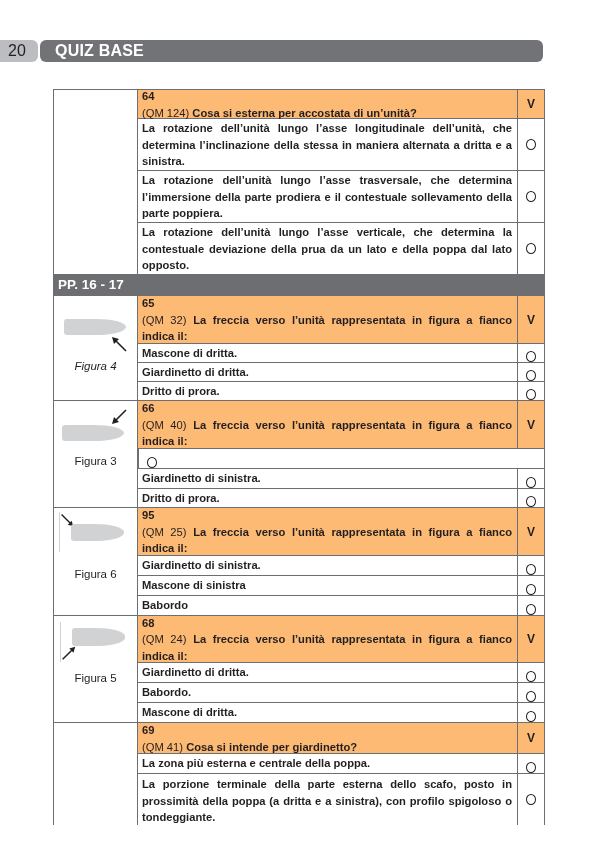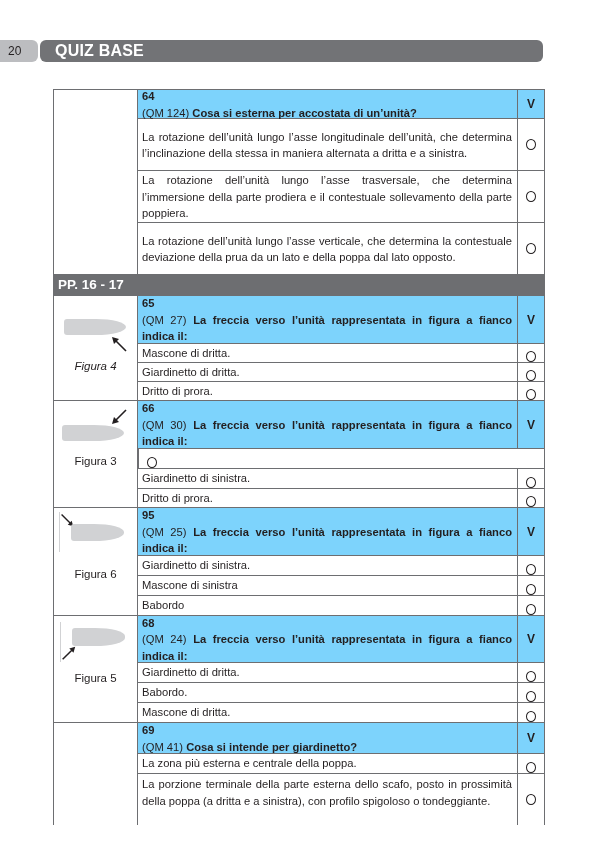--- a/index.html
+++ b/index.html
@@ -3,44 +3,44 @@
 <meta charset="utf-8">
 <style>
   html, body { margin: 0; padding: 0; }
   body {
     width: 613px; height: 849px; overflow: hidden; background: #ffffff;
     font-family: "Liberation Sans", sans-serif; color: #231f20; position: relative;
   }
   .page-num {
     position: absolute; left: 0; top: 40px; width: 38px; height: 22px;
     background: #bcbdc0; border-radius: 0 6px 6px 0;
-    font-size: 12px; line-height: 22px; text-align: left; padding-left: 8px; box-sizing: border-box;
+    font-size: 16px; line-height: 22px; text-align: left; padding-left: 8px; box-sizing: border-box;
     color: #231f20;
   }
   .title-bar {
     position: absolute; left: 40px; top: 40px; width: 503px; height: 22px;
     background: #727376; border-radius: 6px;
     color: #ffffff; font-weight: bold; font-size: 16px; line-height: 22px;
     padding-left: 15px; box-sizing: border-box; letter-spacing: 0.2px;
   }
   .table {
     position: absolute; left: 53px; top: 89px; width: 490px;
     border-top: 1px solid #6d6e71; border-left: 1px solid #6d6e71; border-right: 1px solid #6d6e71;
   }
   .block { display: flex; border-bottom: 1px solid #6d6e71; }
   .fig-col {
     width: 83px; flex: none; border-right: 1px solid #6d6e71; position: relative; background: #fff;
   }
   .qa-col { flex: 1; display: flex; flex-direction: column; }
   .row { display: flex; border-bottom: 1px solid #6d6e71; }
   .row:last-child { border-bottom: none; }
-  .row.q { background: #7dd3fc; }
+  .row.q { background: #fdba74; }
   .cell-text {
     flex: 1; padding: 2px 5px 1px 4px; font-size: 11.2px; line-height: 16.5px;
-    text-align: justify; display: flex; align-items: center; box-sizing: border-box;
+    text-align: justify; display: flex; align-items: center; box-sizing: border-box; font-weight: bold;
   }
   .cell-text span { display: block; width: 100%; }
   .row.q .cell-text { font-weight: bold; }
   .qnum { font-weight: bold; }
   .qm { font-weight: normal; }
   .cell-mark {
     width: 26px; flex: none; border-left: 1px solid #6d6e71;
     display: flex; align-items: center; justify-content: center; font-size: 13px;
   }
   .row.q .cell-mark { font-weight: bold; font-size: 12px; }
@@ -116,21 +116,21 @@
       <div class="boat" style="left:10px; top:23px;"></div>
       <svg class="arrow" style="left:57px; top:40px;" viewBox="0 0 18 18">
         <line x1="15" y1="15" x2="4" y2="4" stroke="#231f20" stroke-width="1.6"></line>
         <polygon points="1,1 8,3 3,8" fill="#231f20"></polygon>
       </svg>
       <div class="fig-label" style="top:64px;font-style:italic;">Figura 4</div>
     </div>
     <div class="qa-col">
       <div class="row q" style="height:47px">
         <div class="cell-text">
-            <span><span class="qnum">65</span> <span class="qm" style="display:inline">(QM 27)</span> <span style="display:inline">La freccia verso l’unità rappresentata in figura a fianco indica il:</span></span>
+            <span><span class="qnum">65</span> <span class="qm" style="display:inline">(QM 32)</span> <span style="display:inline">La freccia verso l’unità rappresentata in figura a fianco indica il:</span></span>
           </div>
         <div class="cell-mark">V</div>
       </div>
       <div class="row" style="height:18px">
         <div class="cell-text" style="padding-top:0;padding-bottom:0">
             <span>Mascone di dritta.</span>
           </div>
         <div class="cell-mark bottom">
             <div class="circle"></div>
           </div>
@@ -159,21 +159,21 @@
       <svg class="arrow" style="left:57px; top:6px;" viewBox="0 0 18 18">
         <line x1="15" y1="3" x2="4" y2="14" stroke="#231f20" stroke-width="1.6"></line>
         <polygon points="1,17 3,10 8,15" fill="#231f20"></polygon>
       </svg>
       <div class="boat" style="left:8px; top:24px;"></div>
       <div class="fig-label" style="top:54px;">Figura 3</div>
     </div>
     <div class="qa-col">
       <div class="row q" style="height:47px">
         <div class="cell-text">
-            <span><span class="qnum">66</span> <span class="qm" style="display:inline">(QM 30)</span> <span style="display:inline">La freccia verso l’unità rappresentata in figura a fianco indica il:</span></span>
+            <span><span class="qnum">66</span> <span class="qm" style="display:inline">(QM 40)</span> <span style="display:inline">La freccia verso l’unità rappresentata in figura a fianco indica il:</span></span>
           </div>
         <div class="cell-mark">V</div>
       </div>
       <div class="row" style="height:19px">
         <div class="cell-mark bottom">
             <div class="circle"></div>
           </div>
       </div>
       <div class="row" style="height:19px">
         <div class="cell-text" style="padding-top:0;padding-bottom:0">

